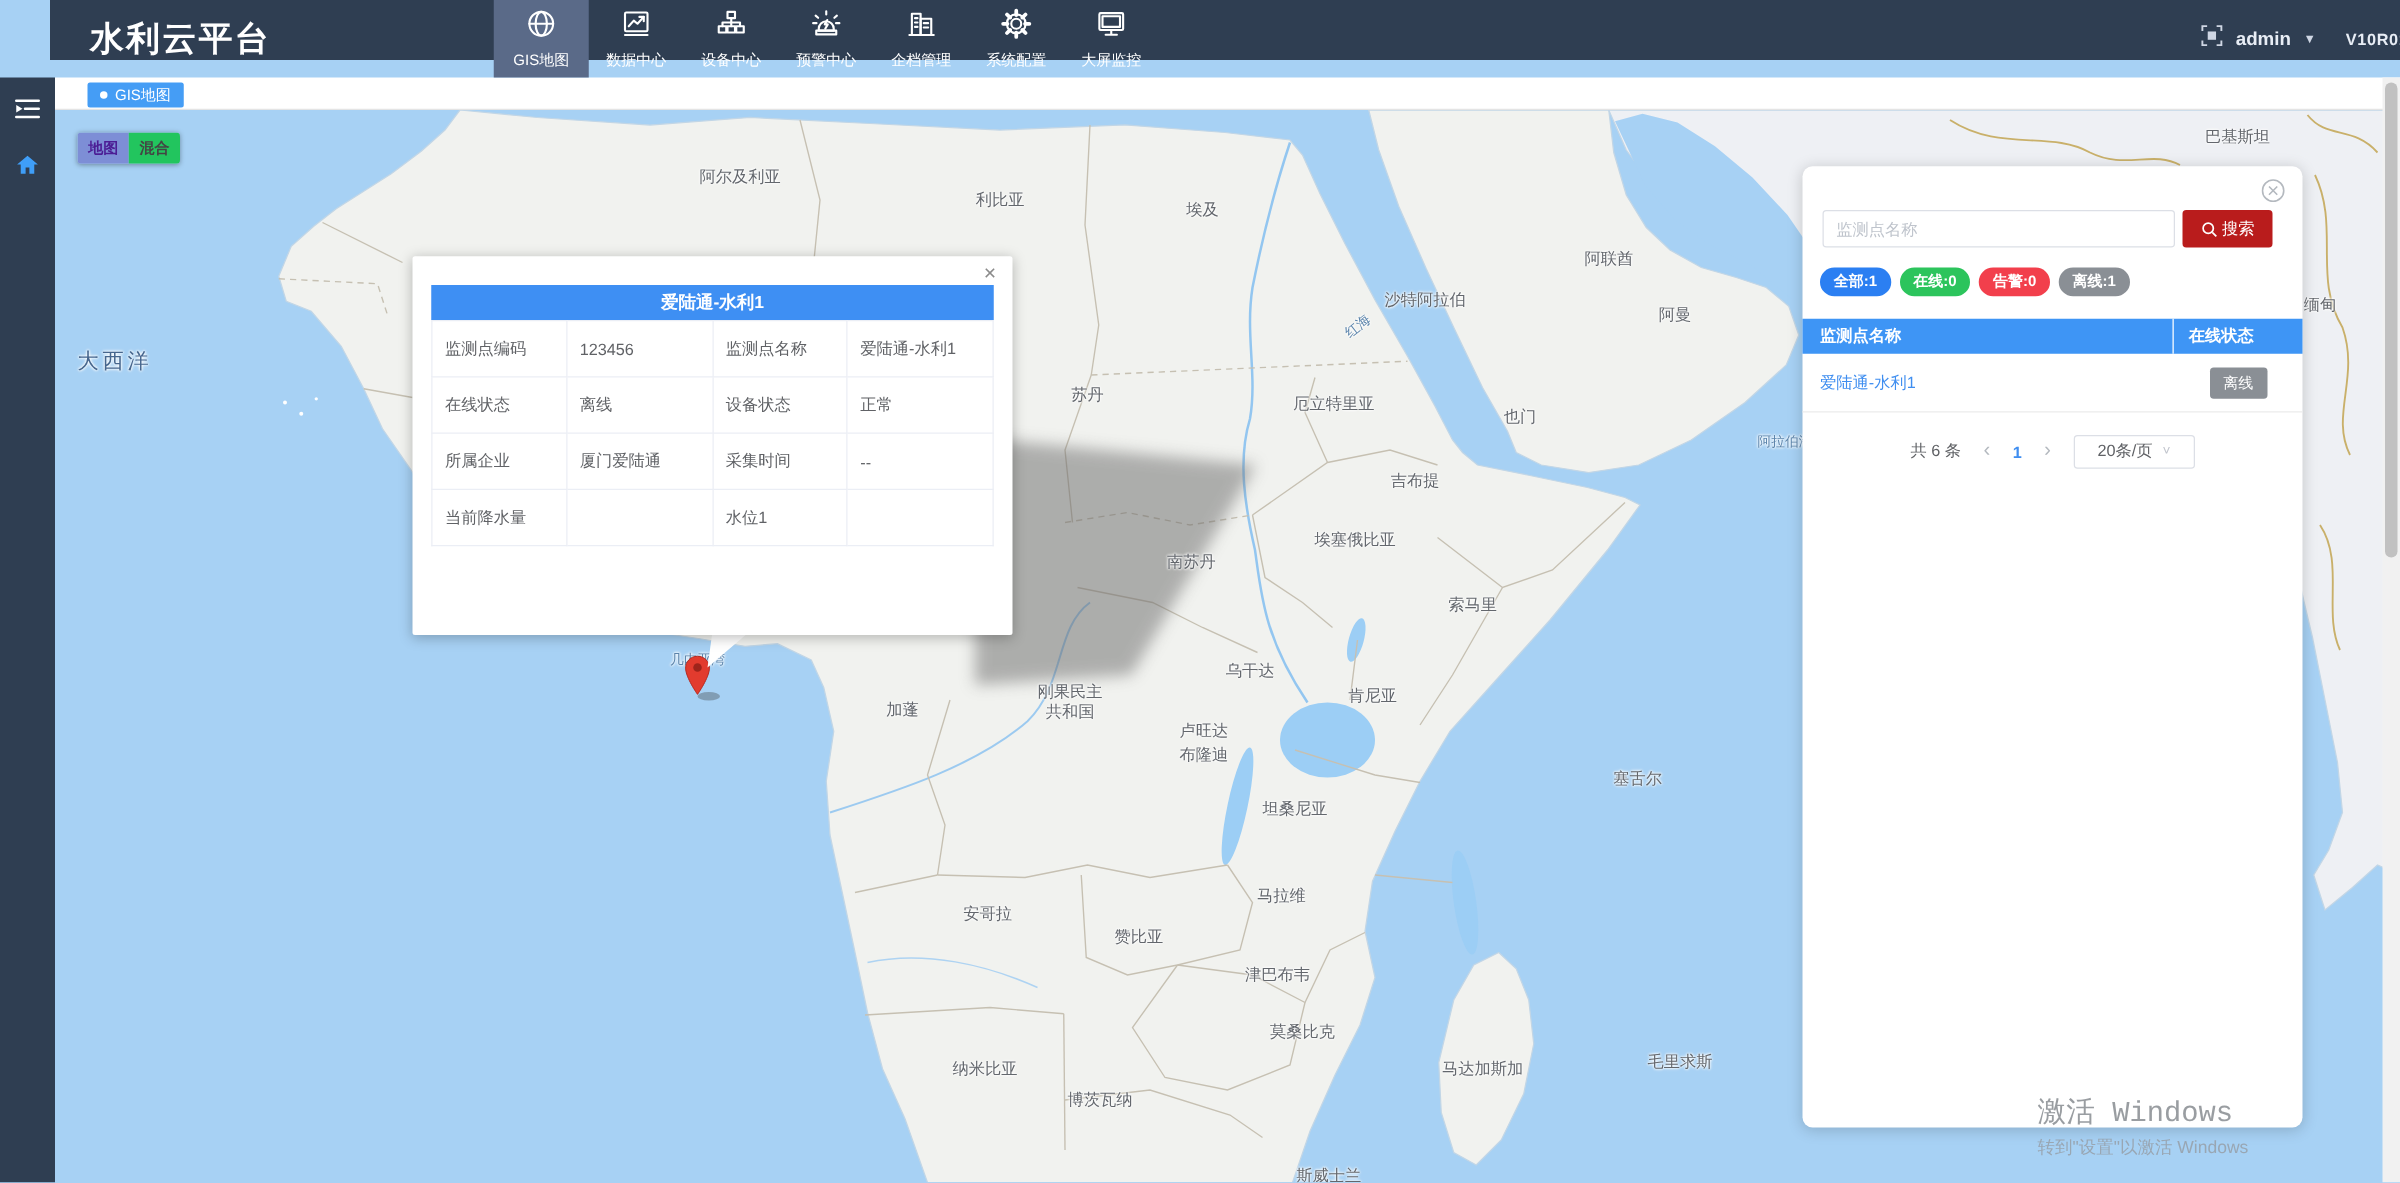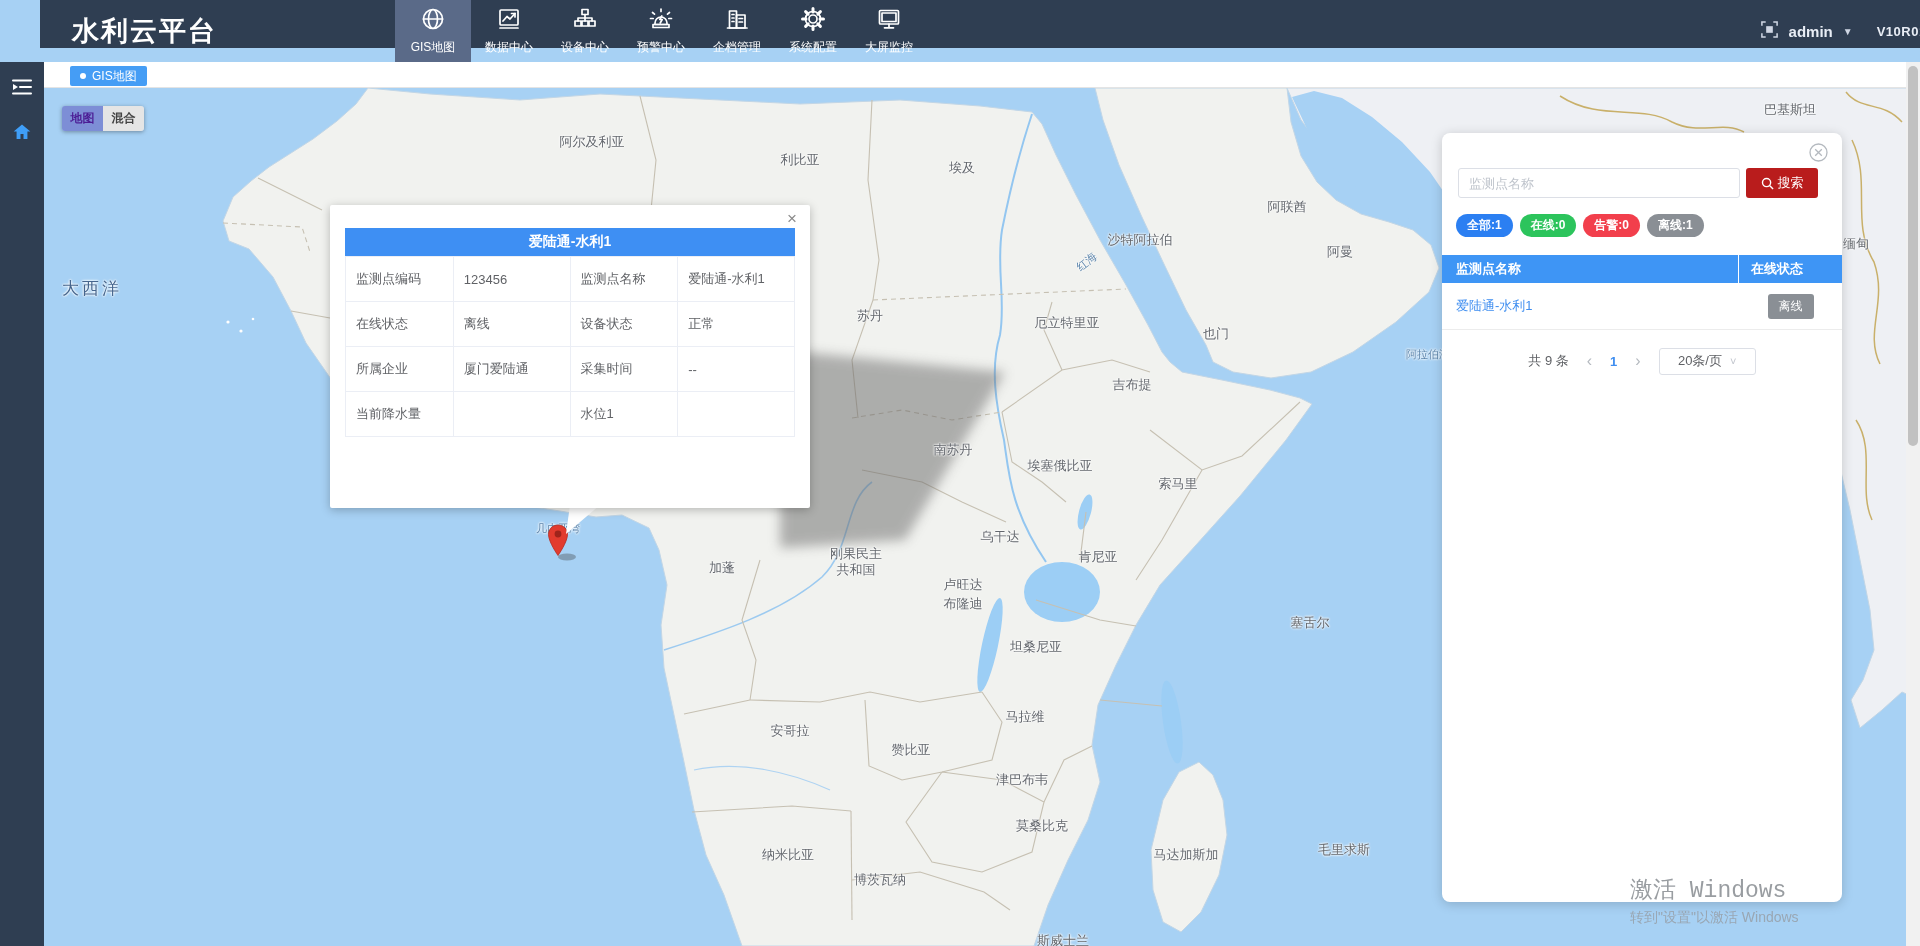--- a/index.html
+++ b/index.html
@@ -36,21 +36,21 @@
   .map svg.geo { position:absolute; left:0; top:0; }
   .mlabel { position:absolute; transform:translate(-50%,-50%); font-size:13px; color:#63676d; white-space:pre-line; text-align:center; line-height:1.25; text-shadow:0 0 2px #fff,0 0 2px #fff,0 0 3px #fff; z-index:3; pointer-events:none; }
   .mlabel.sea { color:#4d6d94; }
   .mlabel.sea-lg { color:#46668e; font-size:17px; letter-spacing:3px; }
   .mlabel.sea-sm { color:#5b84ab; font-size:11px; }
   .mlabel.rot { transform:translate(-50%,-50%) rotate(-38deg); }
 
   .maptype { position:absolute; left:18px; top:18px; display:flex; z-index:8; box-shadow:0 1px 4px rgba(0,0,0,.35); border-radius:3px; overflow:hidden; }
   .maptype .mt { width:41px; height:25px; font-size:12px; font-weight:bold; display:flex; align-items:center; justify-content:center; cursor:pointer; }
   .mt.active { background:#7d8ed6; color:#4c1d95; }
-  .mt.plain { background:#e5e5e5; color:#444; }
+  .mt.plain { background:#22c55e; color:#444; }
 
   
   .marker { position:absolute; z-index:5; }
   .ptail { position:absolute; z-index:6; }
 
   
   .popup { position:absolute; left:286px; top:117px; width:480px; height:303px; background:#fff; border-radius:2px; box-shadow:0 2px 10px rgba(0,0,0,.25); z-index:7; }
   .popup-close { position:absolute; right:13px; top:5px; font-size:17px; color:#8b8b8b; cursor:pointer; line-height:1; }
   .popup-hd { position:absolute; left:15px; right:15px; top:23px; height:28px; background:#3e8ff3; color:#fff; font-size:14px; font-weight:bold; display:flex; align-items:center; justify-content:center; }
   .ptable { position:absolute; left:15px; top:51px; width:450px; border-collapse:collapse; }
@@ -264,21 +264,21 @@
       <div class="mlabel " style="left: 548px; top: 54px;">阿尔及利亚</div>
       <div class="mlabel " style="left: 756px; top: 72px;">利比亚</div>
       <div class="mlabel " style="left: 918px; top: 80px;">埃及</div>
       <div class="mlabel " style="left: 1096px; top: 152px;">沙特阿拉伯</div>
       <div class="mlabel " style="left: 1243px; top: 119px;">阿联酋</div>
       <div class="mlabel " style="left: 1296px; top: 164px;">阿曼</div>
       <div class="mlabel " style="left: 826px; top: 228px;">苏丹</div>
       <div class="mlabel " style="left: 1023px; top: 235px;">厄立特里亚</div>
       <div class="mlabel " style="left: 1172px; top: 246px;">也门</div>
       <div class="mlabel " style="left: 1088px; top: 297px;">吉布提</div>
-      <div class="mlabel " style="left: 1016px; top: 344px; margin-top: 34px;">埃塞俄比亚</div>
+      <div class="mlabel " style="left: 1040px; top: 344px;">埃塞俄比亚</div>
       <div class="mlabel " style="left: 909px; top: 362px;">南苏丹</div>
       <div class="mlabel " style="left: 1134px; top: 396px;">索马里</div>
       <div class="mlabel " style="left: 956px; top: 449px;">乌干达</div>
       <div class="mlabel " style="left: 1054px; top: 469px;">肯尼亚</div>
       <div class="mlabel " style="left: 812px; top: 474px;">刚果民主
 共和国</div>
       <div class="mlabel " style="left: 919px; top: 497px;">卢旺达</div>
       <div class="mlabel " style="left: 919px; top: 516px;">布隆迪</div>
       <div class="mlabel " style="left: 992px; top: 559px;">坦桑尼亚</div>
       <div class="mlabel " style="left: 1266px; top: 535px;">塞舌尔</div>
@@ -372,21 +372,21 @@
       <div class="c1">监测点名称</div>
       <div class="c2">在线状态</div>
     </div>
     <div class="lrow">
       <div class="name">爱陆通-水利1</div>
       <div class="st">
           <span class="off-badge">离线</span>
         </div>
     </div>
     <div class="pager">
-      <span>共 9 条</span>
+      <span>共 6 条</span>
       <span class="pg-arrow">‹</span>
       <span class="pg-num">1</span>
       <span class="pg-arrow">›</span>
       <span class="pg-size">
         <span>20条/页</span>
         <span class="v">˅</span>
       </span>
     </div>
   </div>
 </div>

